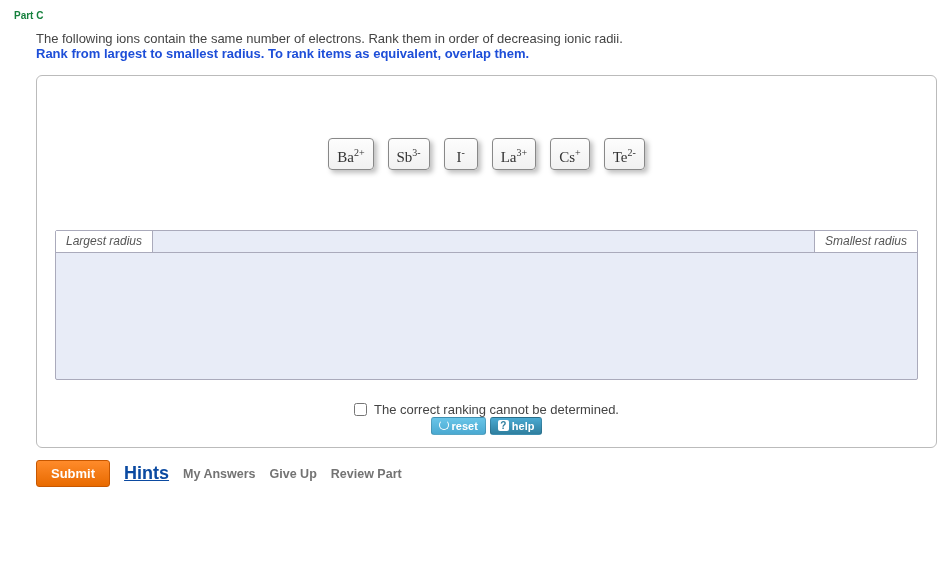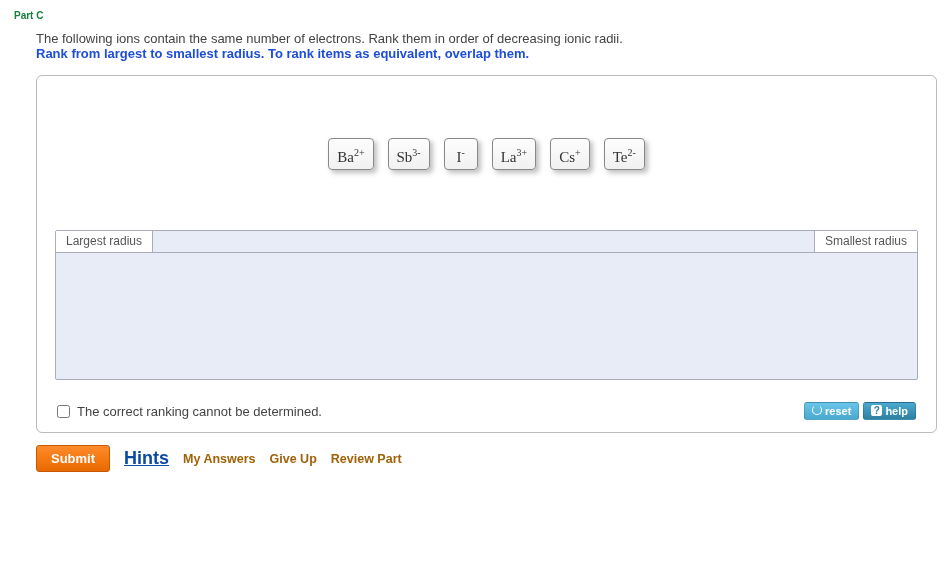--- a/index.html
+++ b/index.html
@@ -59,20 +59,21 @@
       font-size: 10px;
       vertical-align: super;
     }
     .drop-area {
       position: relative;
       border: 1px solid #aab;
       border-radius: 2px;
       background: #e8ecf7;
       height: 150px;
       margin-bottom: 18px;
+      font-style: italic;
     }
     .drop-header-row {
       display: flex;
       height: 22px;
     }
     .drop-label {
       background: #fff;
       border-bottom: 1px solid #aab;
       font-size: 12px;
       color: #555;
@@ -84,20 +85,21 @@
     .drop-spacer {
       flex: 1;
       border-bottom: 1px solid #aab;
       background: #e8ecf7;
     }
     .bottom-row {
       display: flex;
       align-items: center;
       justify-content: space-between;
       padding: 4px 2px 4px 2px;
+      flex-direction: column;
     }
     .checkbox-row {
       display: flex;
       align-items: center;
       gap: 7px;
       font-size: 13px;
       color: #444;
     }
     .checkbox-row input[type="checkbox"] {
       width: 13px; height: 13px;
@@ -158,21 +160,21 @@
       cursor: pointer;
     }
     .link-hints {
       color: #0b4aa1;
       font-weight: bold;
       text-decoration: underline;
       font-size: 18px;
       cursor: pointer;
     }
     .link-disabled {
-      color: #a16207;
+      color: #737373;
       font-weight: bold;
       font-size: 12.5px;
       cursor: pointer;
     }
   </style>
 </head>
 <body>
 
 <div class="part-title">Part C</div>
 

